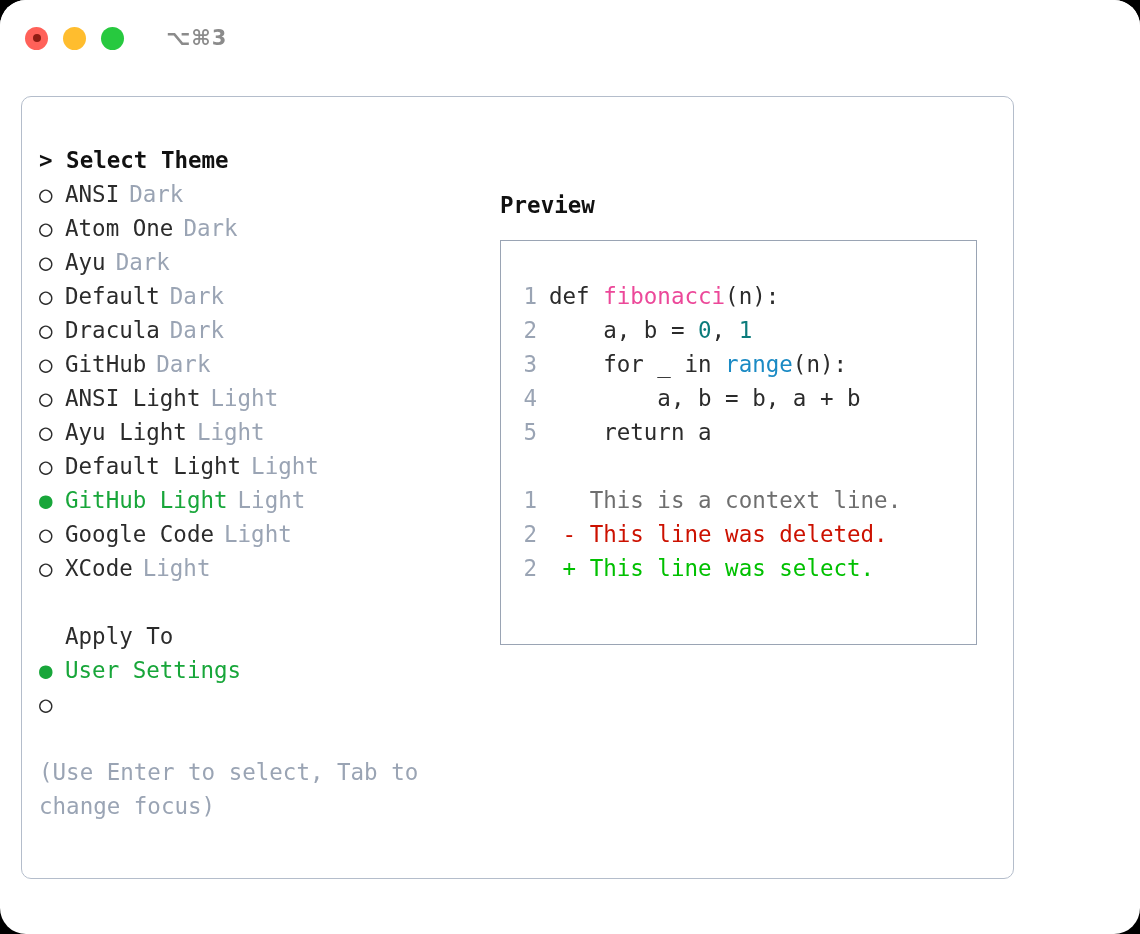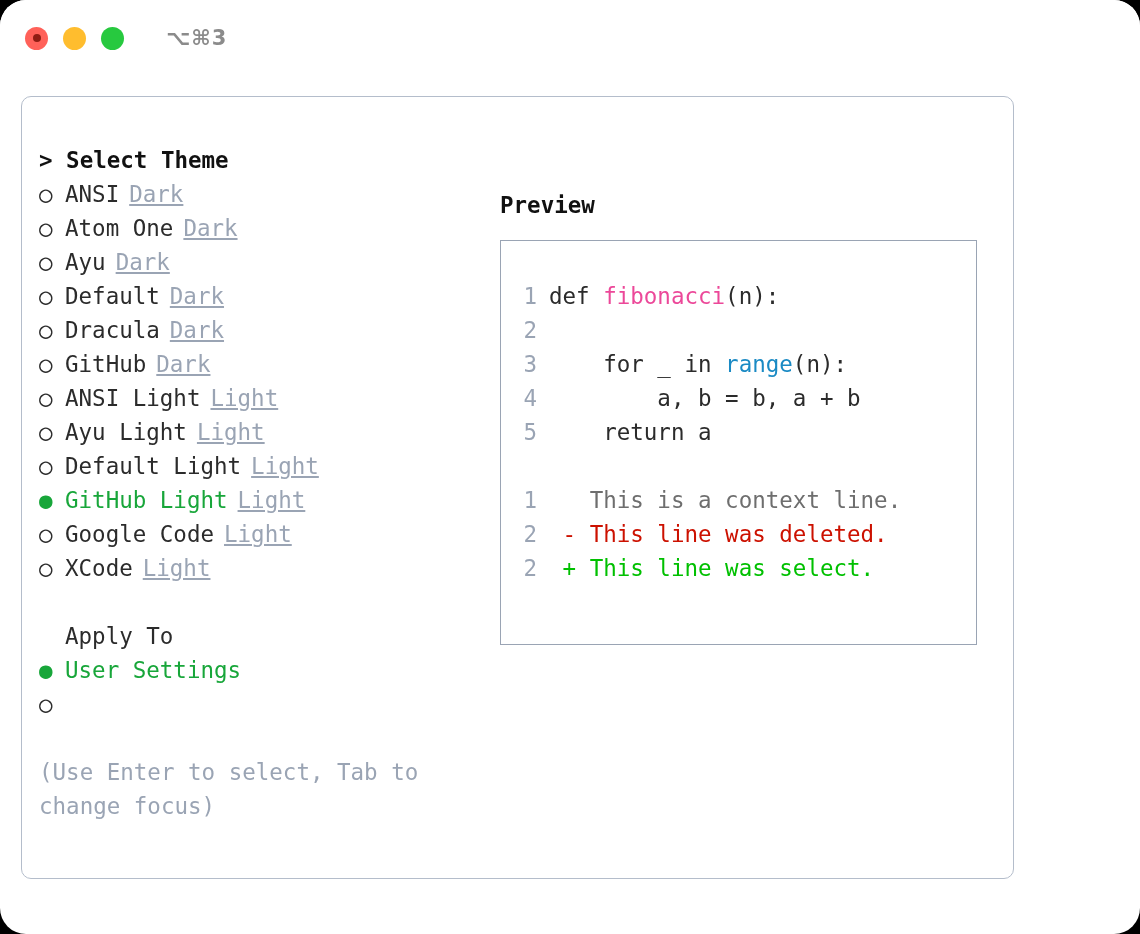--- a/index.html
+++ b/index.html
@@ -106,21 +106,20 @@
     width: 26px;
     flex: 0 0 26px;
     color: #2b2b2b;
   }
   .option-row.selected .marker { color: #18a63a; }
   .option-row.selected .opt-label { color: #18a63a; }
   .opt-label { color: #2b2b2b; }
   .opt-tag {
     color: #9aa4b4;
     padding-left: 10px;
-    text-decoration: underline;
   }
 
   .group-gap { height: 34px; }
 
   .apply-header {
     font-size: 22.5px;
     line-height: 34px;
     color: #2b2b2b;
     padding-left: 26px;
     white-space: pre;
@@ -221,21 +220,21 @@
         <div class="group-gap"></div>
 
         <div class="hint">(Use Enter to select, Tab to change focus)</div>
       </div>
 
       <div class="col-right">
         <div class="preview-title">Preview</div>
         <div class="code-box">
           <div id="code-lines">
               <div class="code-line"><span class="ln">1</span><span><span class="code-text">def </span><span class="tok-fn">fibonacci</span><span class="code-text">(n):</span></span></div>
-              <div class="code-line"><span class="ln">2</span></div>
+              <div class="code-line"><span class="ln">2</span><span><span class="code-text">    a, b = </span><span class="tok-num">0</span><span class="code-text">, </span><span class="tok-num">1</span></span></div>
               <div class="code-line"><span class="ln">3</span><span><span class="code-text">    for _ in </span><span class="tok-call">range</span><span class="code-text">(n):</span></span></div>
               <div class="code-line"><span class="ln">4</span><span><span class="code-text">        a, b = b, a + b</span></span></div>
               <div class="code-line"><span class="ln">5</span><span><span class="code-text">    return a</span></span></div>
             </div>
           <div class="diff-gap"></div>
           <div id="diff-lines">
               <div class="code-line"><span class="ln">1</span><span class="diff-ctx">  </span><span class="diff-ctx"> This is a context line.</span></div>
               <div class="code-line"><span class="ln">2</span><span class="diff-del"> -</span><span class="diff-del"> This line was deleted.</span></div>
               <div class="code-line"><span class="ln">2</span><span class="diff-add"> +</span><span class="diff-add"> This line was select.</span></div>
             </div>

